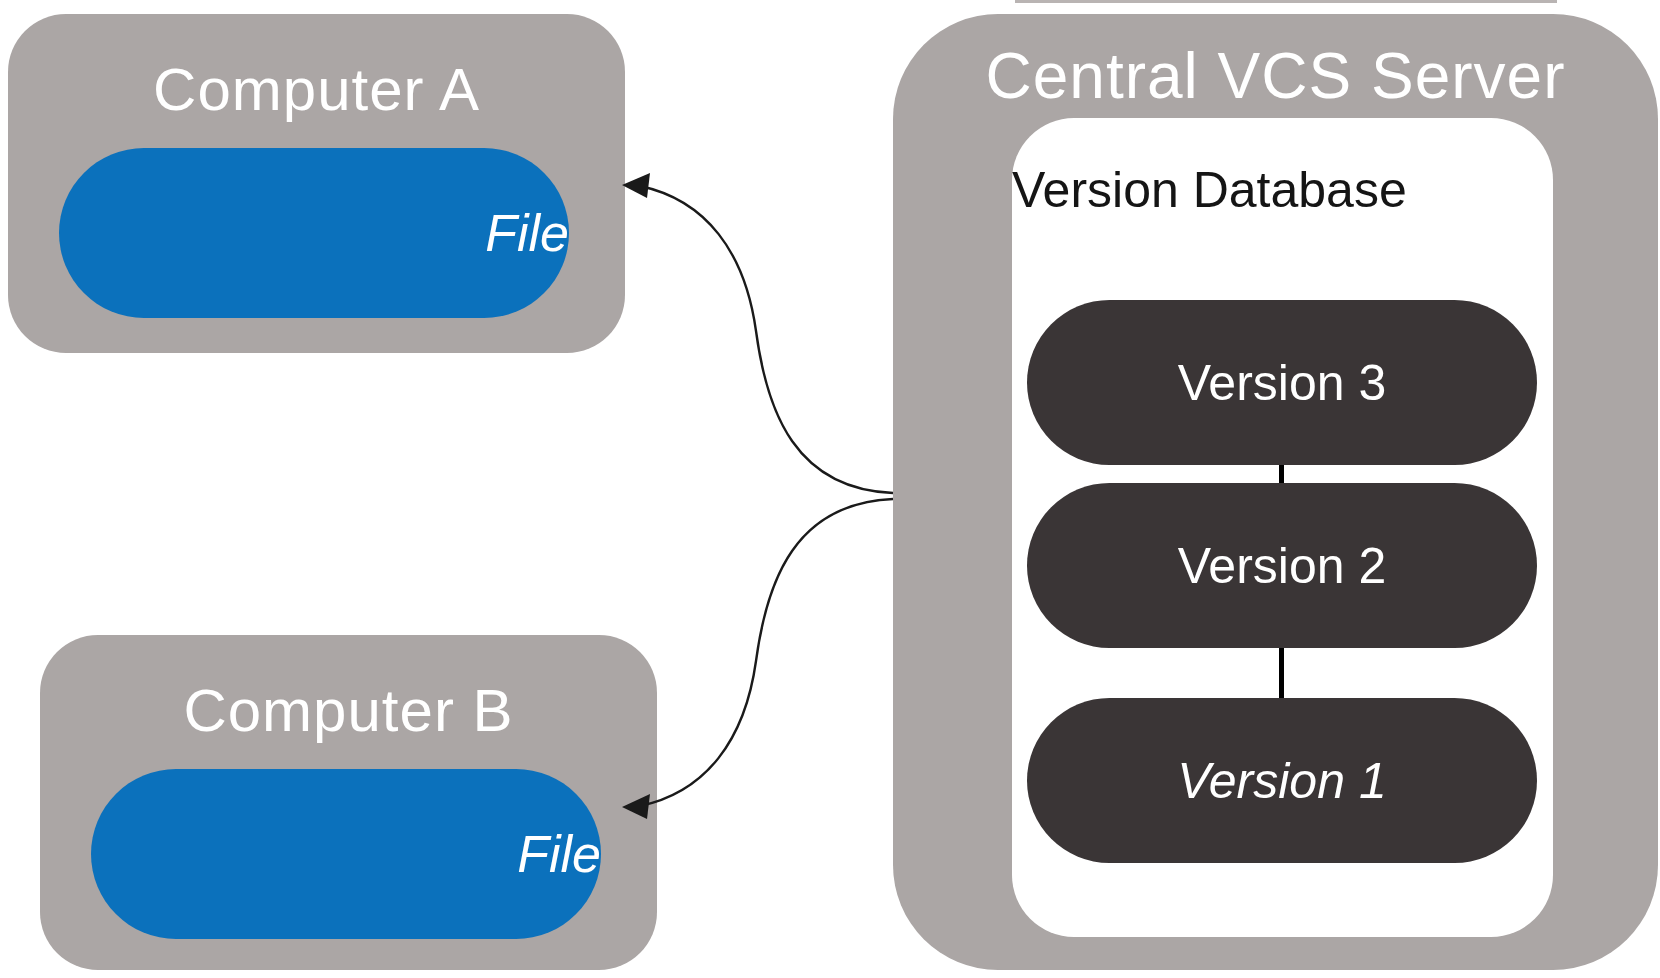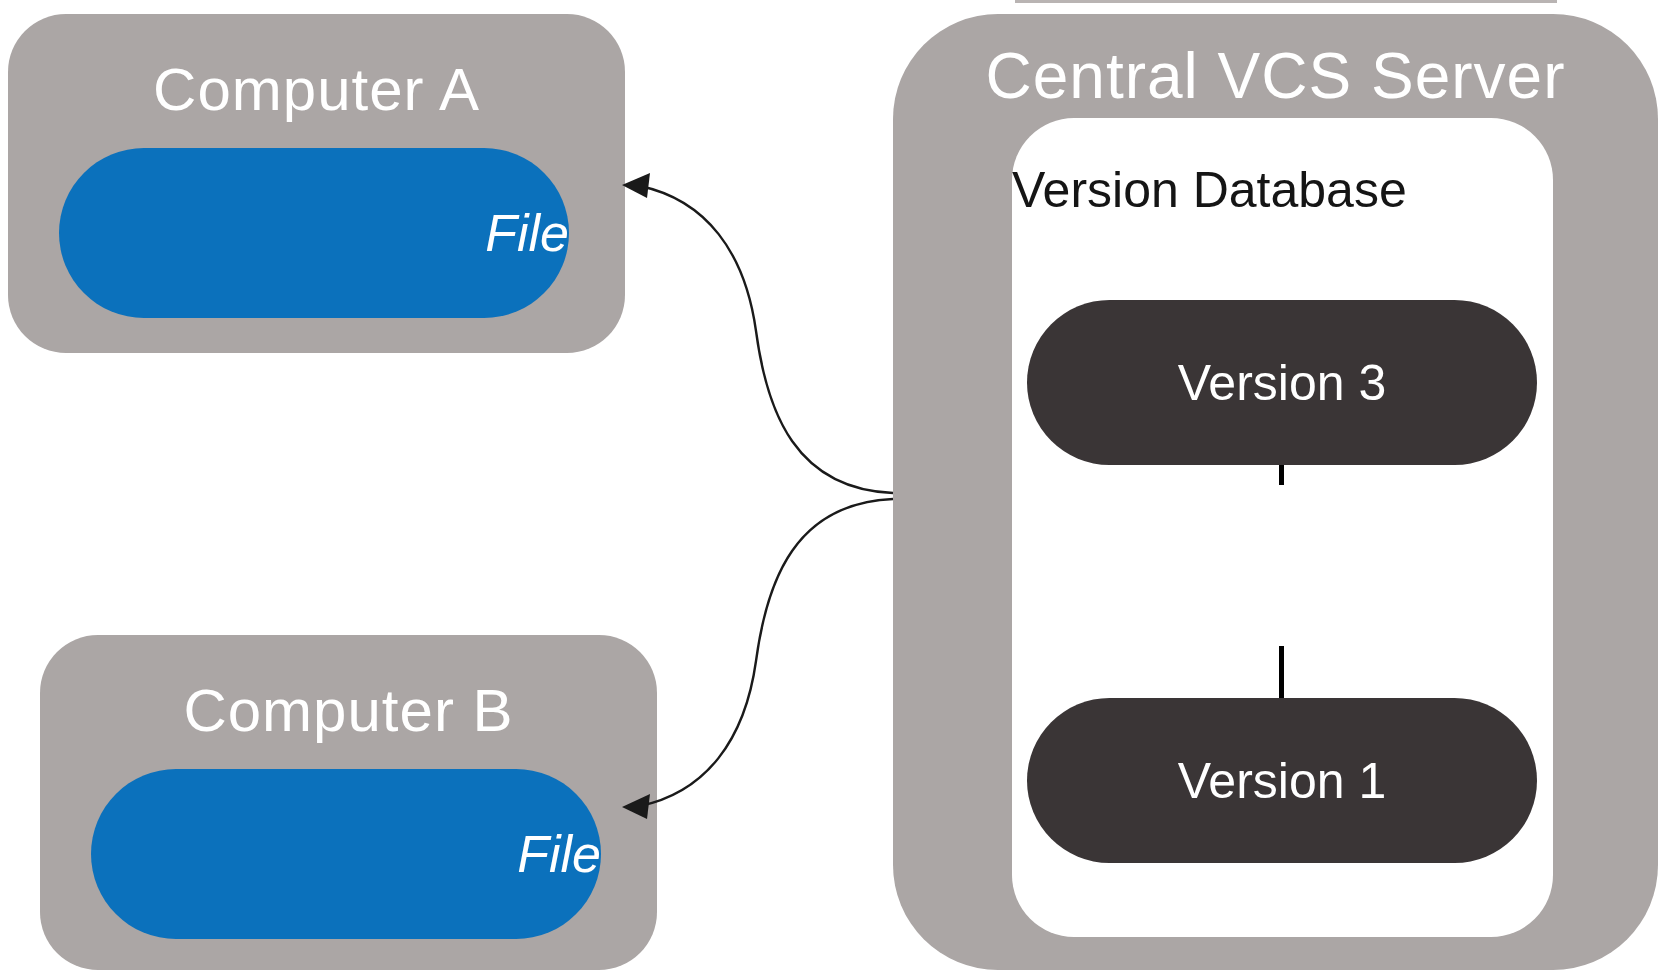--- a/index.html
+++ b/index.html
@@ -58,21 +58,21 @@
     color: #151515; font-size: 50px;
   }
   .version-pill {
     left: 15px; width: 510px; height: 165px;
     background: #3a3536; border-radius: 83px;
     display: flex; align-items: center; justify-content: center;
     color: #ffffff; font-size: 50px;
   }
   .v3 { top: 150px; margin-top: 32px; }
   .v2 { top: 365px; }
-  .v1 { top: 580px; }
+  .v1 { top: 580px; font-style: italic; }
   .v-connector {
     left: 267px; width: 5px; height: 54px;
     background: #000000;
   }
   .c1 { top: 313px; }
   .c2 { top: 528px; }
 
   .arrow-layer {
     left: 0; top: 0; width: 1660px; height: 978px;
     pointer-events: none;
@@ -104,20 +104,23 @@
 
     <div class="abs db-box">
       <div class="abs db-title">Version Database</div>
 
       <div class="abs v-connector c1"></div>
       <div class="abs v-connector c2"></div>
 
       <div class="abs version-pill v3">
         <span>Version 3</span>
       </div>
+      <div class="abs version-pill v2">
+        <span>Version 2</span>
+      </div>
       <div class="abs version-pill v1">
         <span>Version 1</span>
       </div>
     </div>
   </div>
 
   <svg class="abs arrow-layer" viewBox="0 0 1660 978" xmlns="http://www.w3.org/2000/svg">
     <path d="M 893 493 C 796 489 767 413 756 331 C 745 252 706 200 640 186" fill="none" stroke="#1a1a1a" stroke-width="2.4"></path>
     <polygon points="622,185 650,173 647,198" fill="#1a1a1a"></polygon>
     <path d="M 893 499 C 796 503 767 579 756 661 C 745 740 706 792 640 806" fill="none" stroke="#1a1a1a" stroke-width="2.4"></path>

